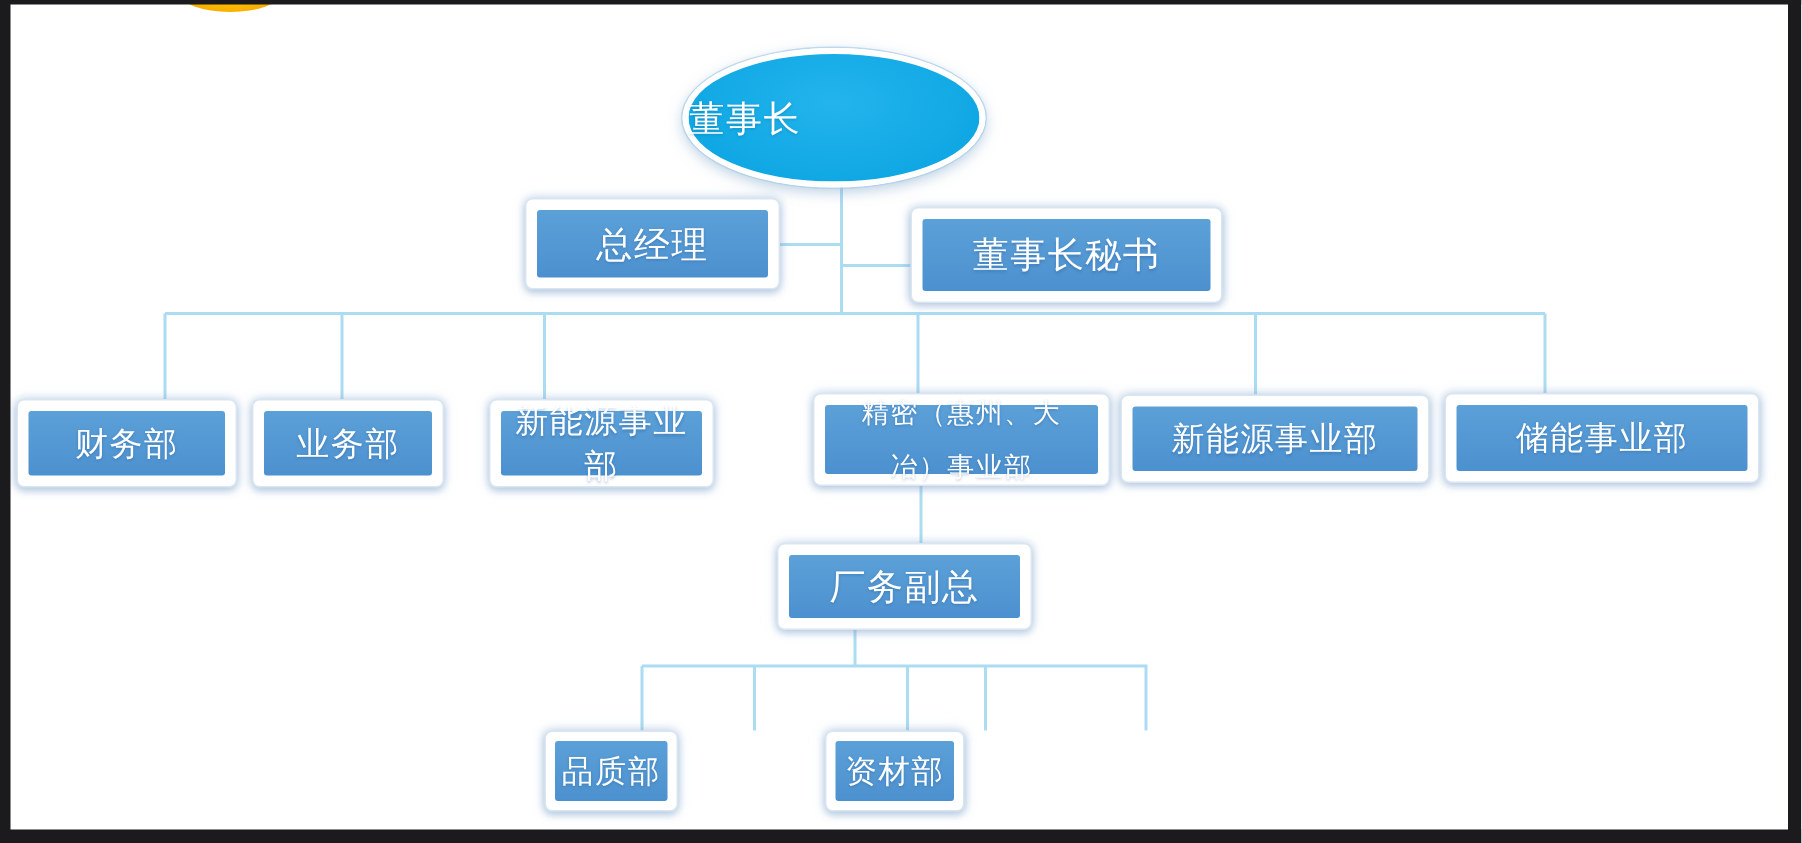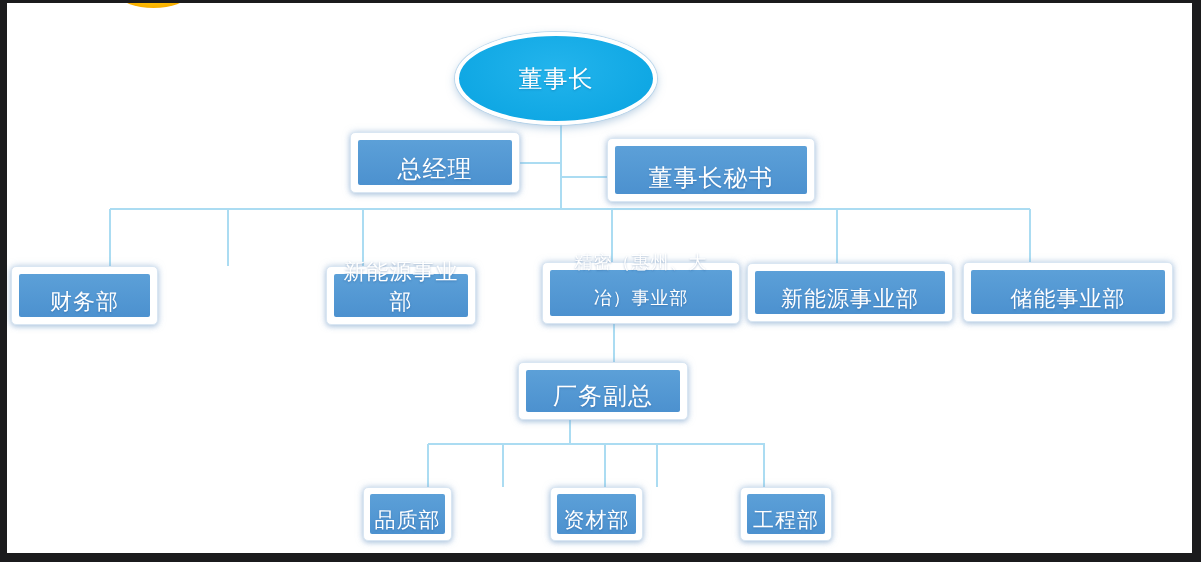--- a/index.html
+++ b/index.html
@@ -22,38 +22,38 @@
   
   svg.connectors{position:absolute;left:0;top:0;z-index:1;}
   svg.connectors path{stroke:#abdcf2;stroke-width:2;fill:none;}
   
   .node{
     position:absolute;z-index:2;background:#ffffff;border:1px solid #d9e6f2;border-radius:5px;
     box-shadow:0 0 7px rgba(140,175,212,.55),0 2px 5px rgba(110,150,195,.35);
     padding:7px;box-sizing:border-box;display:flex;
   }
   .node .inner{
-    flex:1;display:flex;align-items:flex-end;justify-content:center;
+    flex:1;display:flex;align-items:center;justify-content:center;
     background:linear-gradient(180deg,#5ca0d8 0%,#4c91cf 100%);
     border-radius:2px;color:#ffffff;letter-spacing:1px;
     text-shadow:0 1px 2px rgba(25,75,135,.35);text-align:center;
   }
   .node-sm{padding:6px;}
   .lbl{white-space:pre-line;}
   .f24{font-size:24px;}
   .f22{font-size:22px;}
   .f21{font-size:21px;}
   .precision .inner{font-size:18px;line-height:36px;}
   
   .ellipse-node{
     position:absolute;z-index:2;border-radius:50%;box-sizing:border-box;
     background:radial-gradient(ellipse at 50% 38%,#23b4ec 0%,#10a8e4 70%,#0ea2de 100%);
     border:4px solid #ffffff;
     box-shadow:0 0 0 1px rgba(170,205,232,.7),0 3px 9px rgba(115,160,200,.5);
-    display:flex;align-items:center;justify-content:center;
+    display:flex;align-items:center;
     color:#ffffff;letter-spacing:1px;text-shadow:0 1px 2px rgba(10,90,140,.35);
   }
 </style>
 </head>
 <body>
 
 <div class="stage">
 
   <div class="arc"></div>
 
@@ -91,20 +91,25 @@
     <div class="inner f24">
       <span class="lbl">董事长秘书</span>
     </div>
   </div>
 
   <div class="node" style="left:11px;top:266px;width:147px;height:59px">
     <div class="inner f22">
       <span class="lbl">财务部</span>
     </div>
   </div>
+  <div class="node" style="left:168px;top:266px;width:128px;height:59px">
+    <div class="inner f22">
+      <span class="lbl">业务部</span>
+    </div>
+  </div>
   <div class="node" style="left:326px;top:266px;width:150px;height:59px">
     <div class="inner f22">
       <span class="lbl">新能源事业部</span>
     </div>
   </div>
   <div class="node precision" style="left:542px;top:262px;width:198px;height:62px">
     <div class="inner">
       <span class="lbl">精密（惠州、大
 冶）事业部</span>
     </div>
@@ -129,24 +134,19 @@
   <div class="node node-sm" style="left:363px;top:487px;width:89px;height:54px">
     <div class="inner f21">
       <span class="lbl">品质部</span>
     </div>
   </div>
   <div class="node node-sm" style="left:550px;top:487px;width:93px;height:54px">
     <div class="inner f21">
       <span class="lbl">资材部</span>
     </div>
   </div>
-  <div class="node node-sm" style="left:740px;top:487px;width:92px;height:54px">
-    <div class="inner f21">
-      <span class="lbl">工程部</span>
-    </div>
-  </div>
 
   <div class="bar bar-top"></div>
   <div class="bar bar-left"></div>
   <div class="bar bar-right"></div>
   <div class="bar bar-bottom"></div>
 
 </div>
 
 </body></html>

